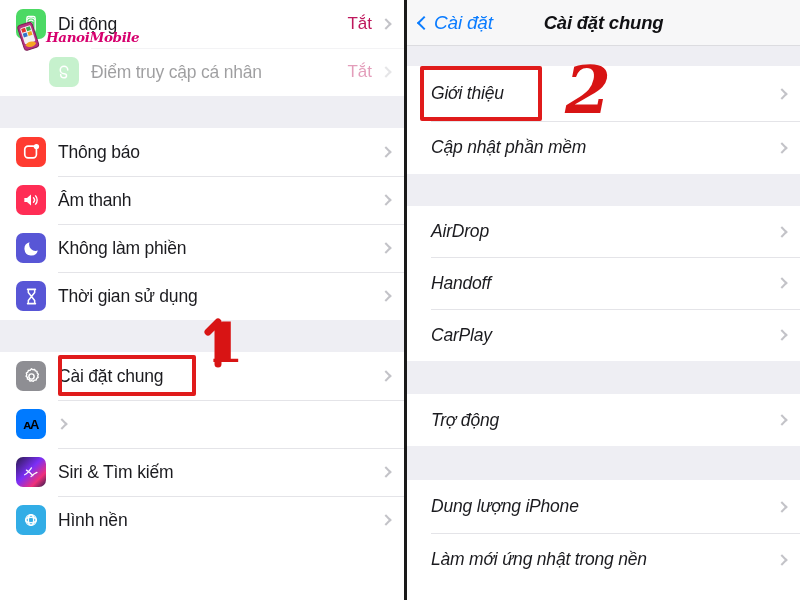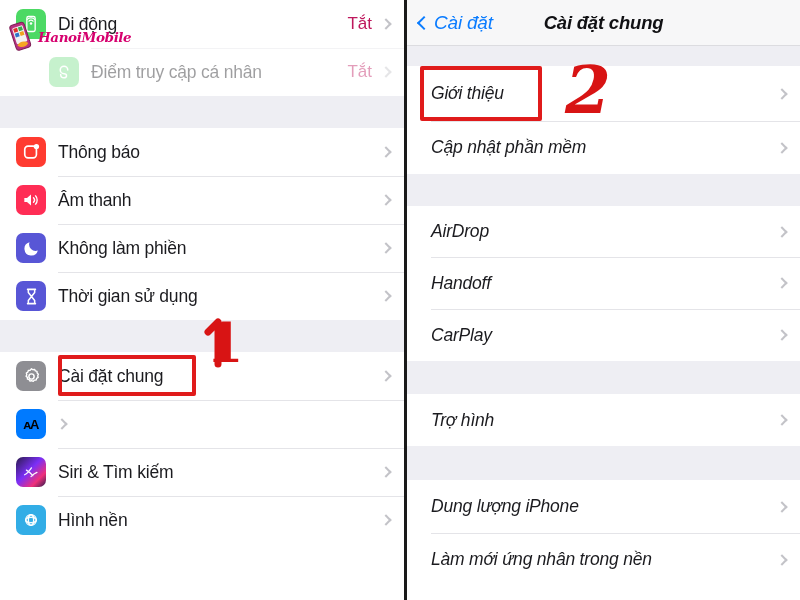--- a/index.html
+++ b/index.html
@@ -83,21 +83,21 @@
   .ic-screen    { background: #5856d6; }
   .ic-general   { background: #8e8e93; }
   .ic-control   { background: #8e8e93; }
   .ic-display   { background: #007aff; }
   .ic-wallpaper { background: #32ade6; }
   .ic-siri      { background: linear-gradient(135deg,#2b1b4d 0%,#7b2ff7 45%,#f0307a 75%,#2b1b4d 100%); }
   .glyph-sm { font-size: 13px; font-weight: bold; color: #000000; letter-spacing: -1px; }
 
   
   .watermark {
-    position: absolute; left: 6px; top: 20px;
+    position: absolute; left: 14px; top: 20px;
     display: flex; align-items: center; gap: 2px; z-index: 40;
     pointer-events: none;
   }
   .wm-text {
     font-family: "DejaVu Serif", serif;
     font-size: 13.5px; font-weight: bold; font-style: italic;
     color: #d6006e; letter-spacing: -0.4px;
   }
   .wm-logo { width: 30px; height: 34px; position: relative; }
 
@@ -294,34 +294,34 @@
       <div class="row" style="height:52px">
         <span class="row-label">CarPlay</span>
         <span class="chev"></span>
       </div>
     </div>
 
     <div class="gap" style="height:33px"></div>
 
     <div class="group">
       <div class="row" style="height:52px">
-        <span class="row-label">Trợ hình</span>
+        <span class="row-label">Trợ động</span>
         <span class="chev"></span>
       </div>
     </div>
 
     <div class="gap" style="height:34px"></div>
 
     <div class="group">
       <div class="row" style="height:53px">
         <span class="row-label">Dung lượng iPhone</span>
         <span class="chev"></span>
       </div>
       <div class="row" style="height:53px">
-        <span class="row-label">Làm mới ứng nhân trong nền</span>
+        <span class="row-label">Làm mới ứng nhật trong nền</span>
         <span class="chev"></span>
       </div>
     </div>
 
     <div class="anno-box" style="left:13px; top:66px; width:122px; height:55px;"></div>
     <div class="anno-num" style="left:158px; top:57px; font-size:66px;">2</div>
   </div>
 
 </div>
 

